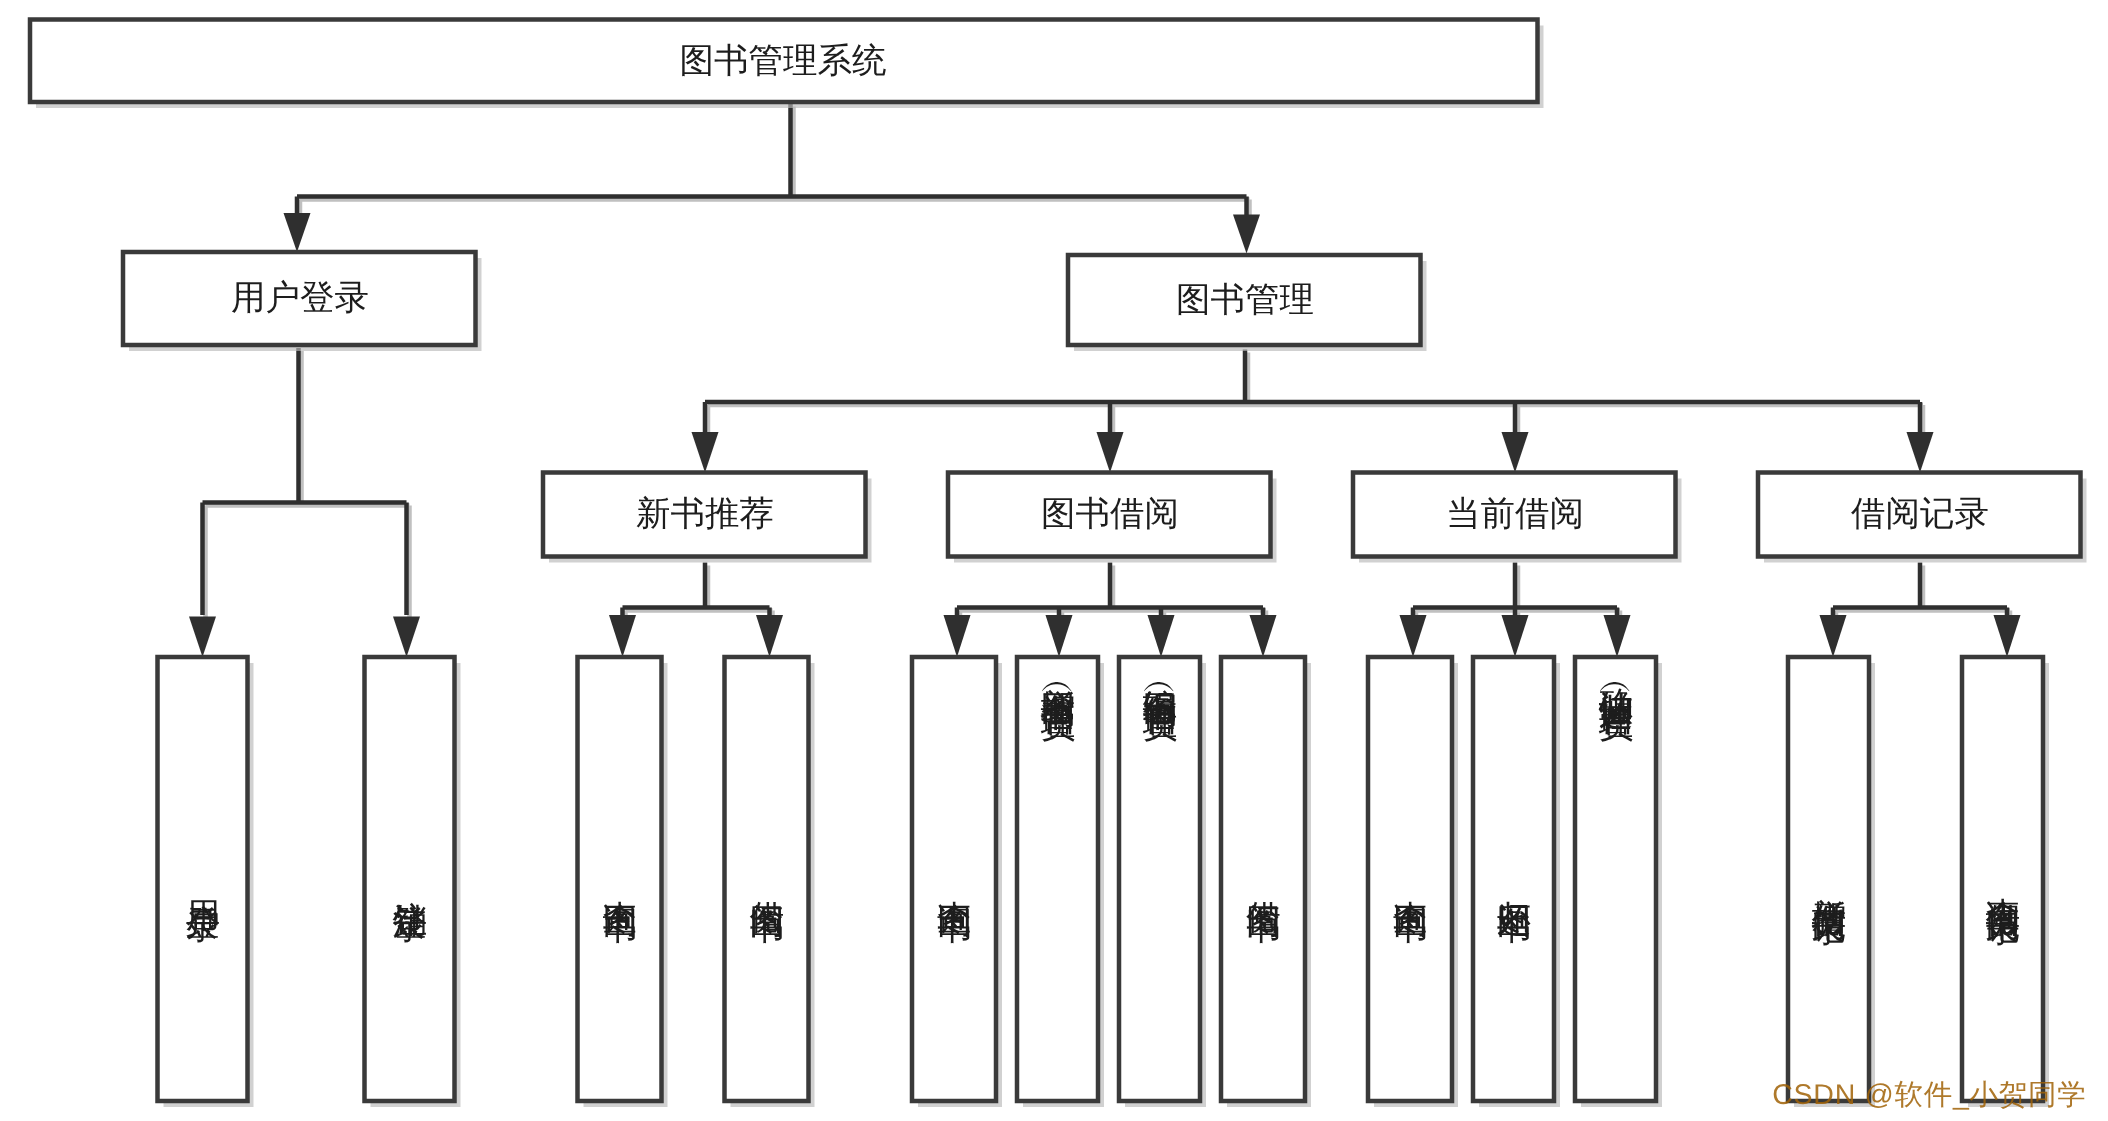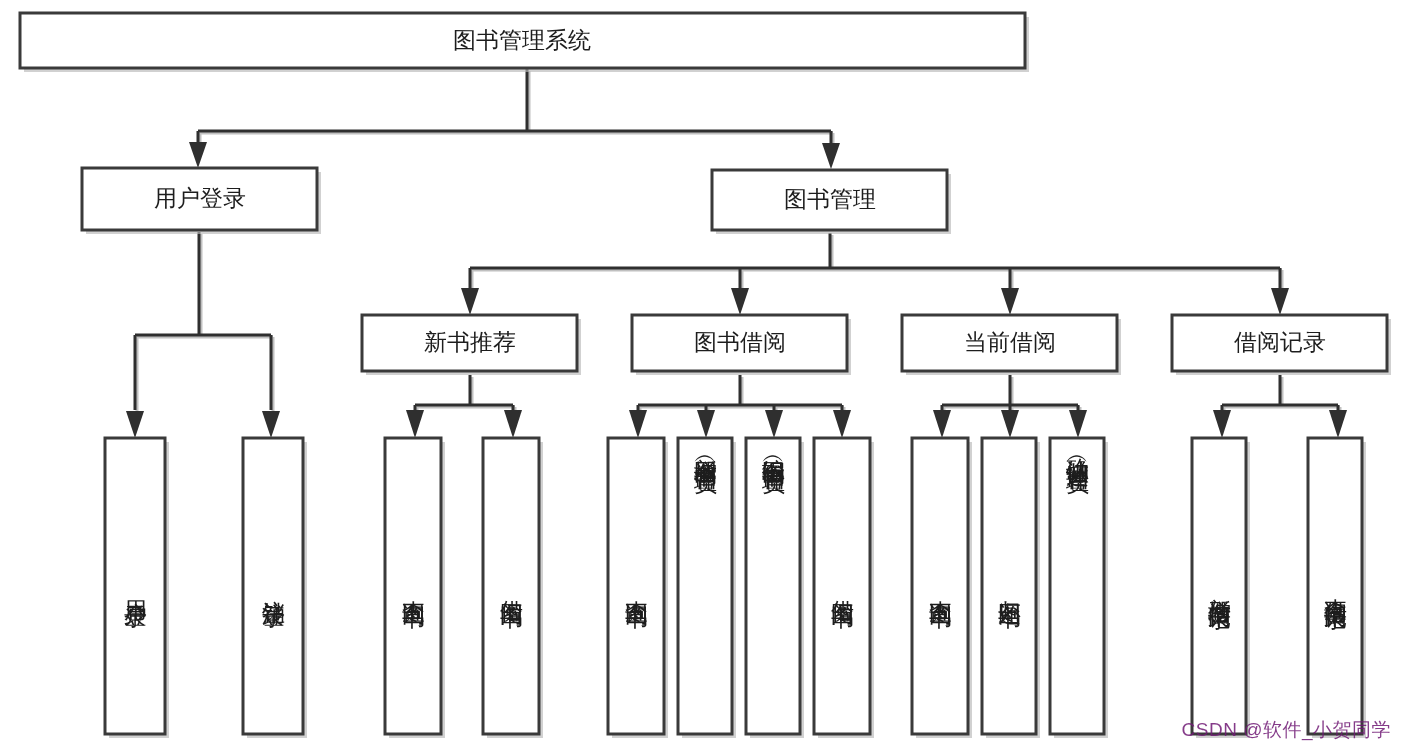--- a/index.html
+++ b/index.html
@@ -74,21 +74,21 @@
     color: #1d1d1d;
     letter-spacing: 2px;
     white-space: nowrap;
   }
   .watermark {
     position: absolute;
     right: 14px;
     bottom: 4px;
     font-family: "Liberation Sans", "DejaVu Sans", sans-serif;
     font-size: 19px;
-    color: #701a75;
+    color: #a16207;
     opacity: 0.85;
     letter-spacing: 0.5px;
     white-space: nowrap;
     pointer-events: none;
   }
 </style>
 </head>
 <body>
 
 <div id="diagram-root">

